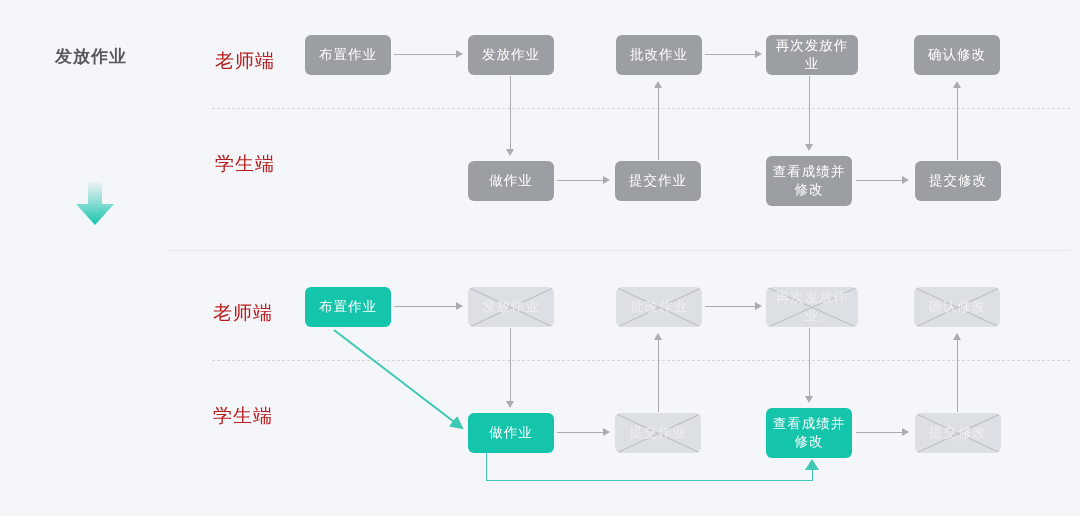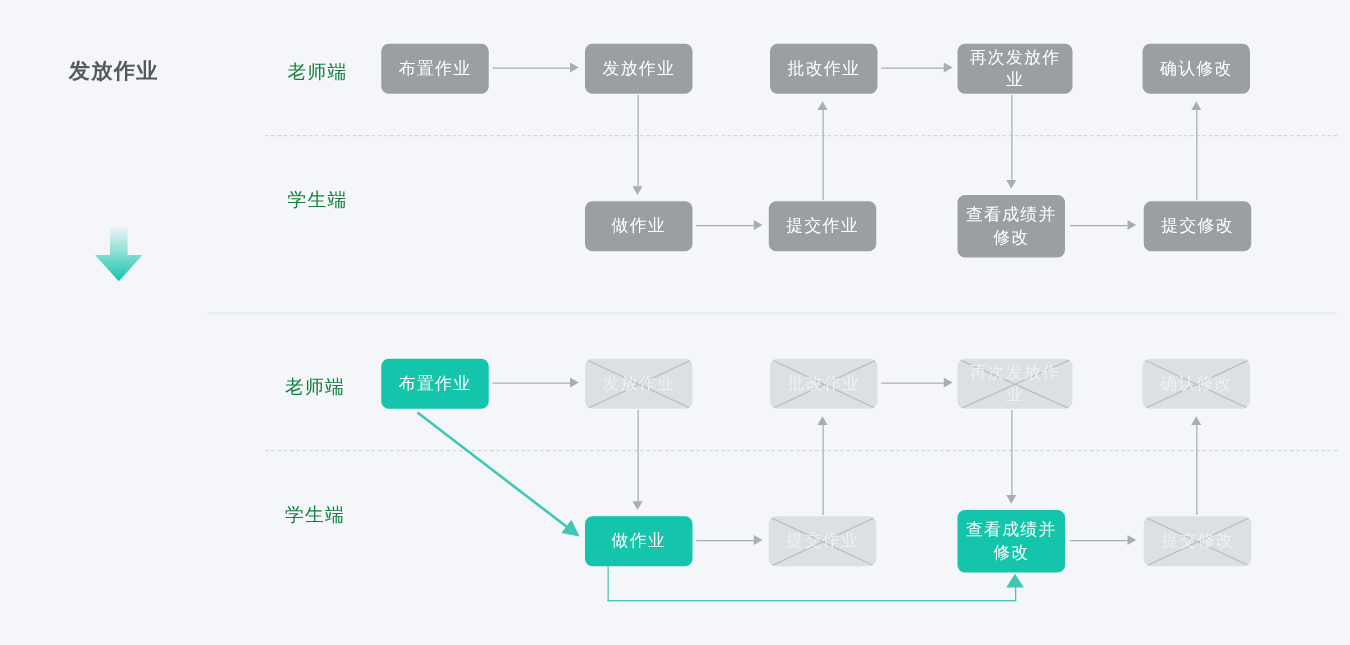--- a/index.html
+++ b/index.html
@@ -18,25 +18,24 @@
     font-size:17px;
     font-weight:bold;
     color:#55595f;
     letter-spacing:1px;
     white-space:nowrap;
   }
 
   
   .lane-label{
     position:absolute;
-    font-size:15px;
-    color:#15803d;
+    font-size:19px;
+    color:#b91c1c;
     letter-spacing:1px;
     white-space:nowrap;
-    margin-left:15px;
   }
 
   
   .node{
     position:absolute;
     border-radius:6px;
     display:flex;
     align-items:center;
     justify-content:center;
     text-align:center;

